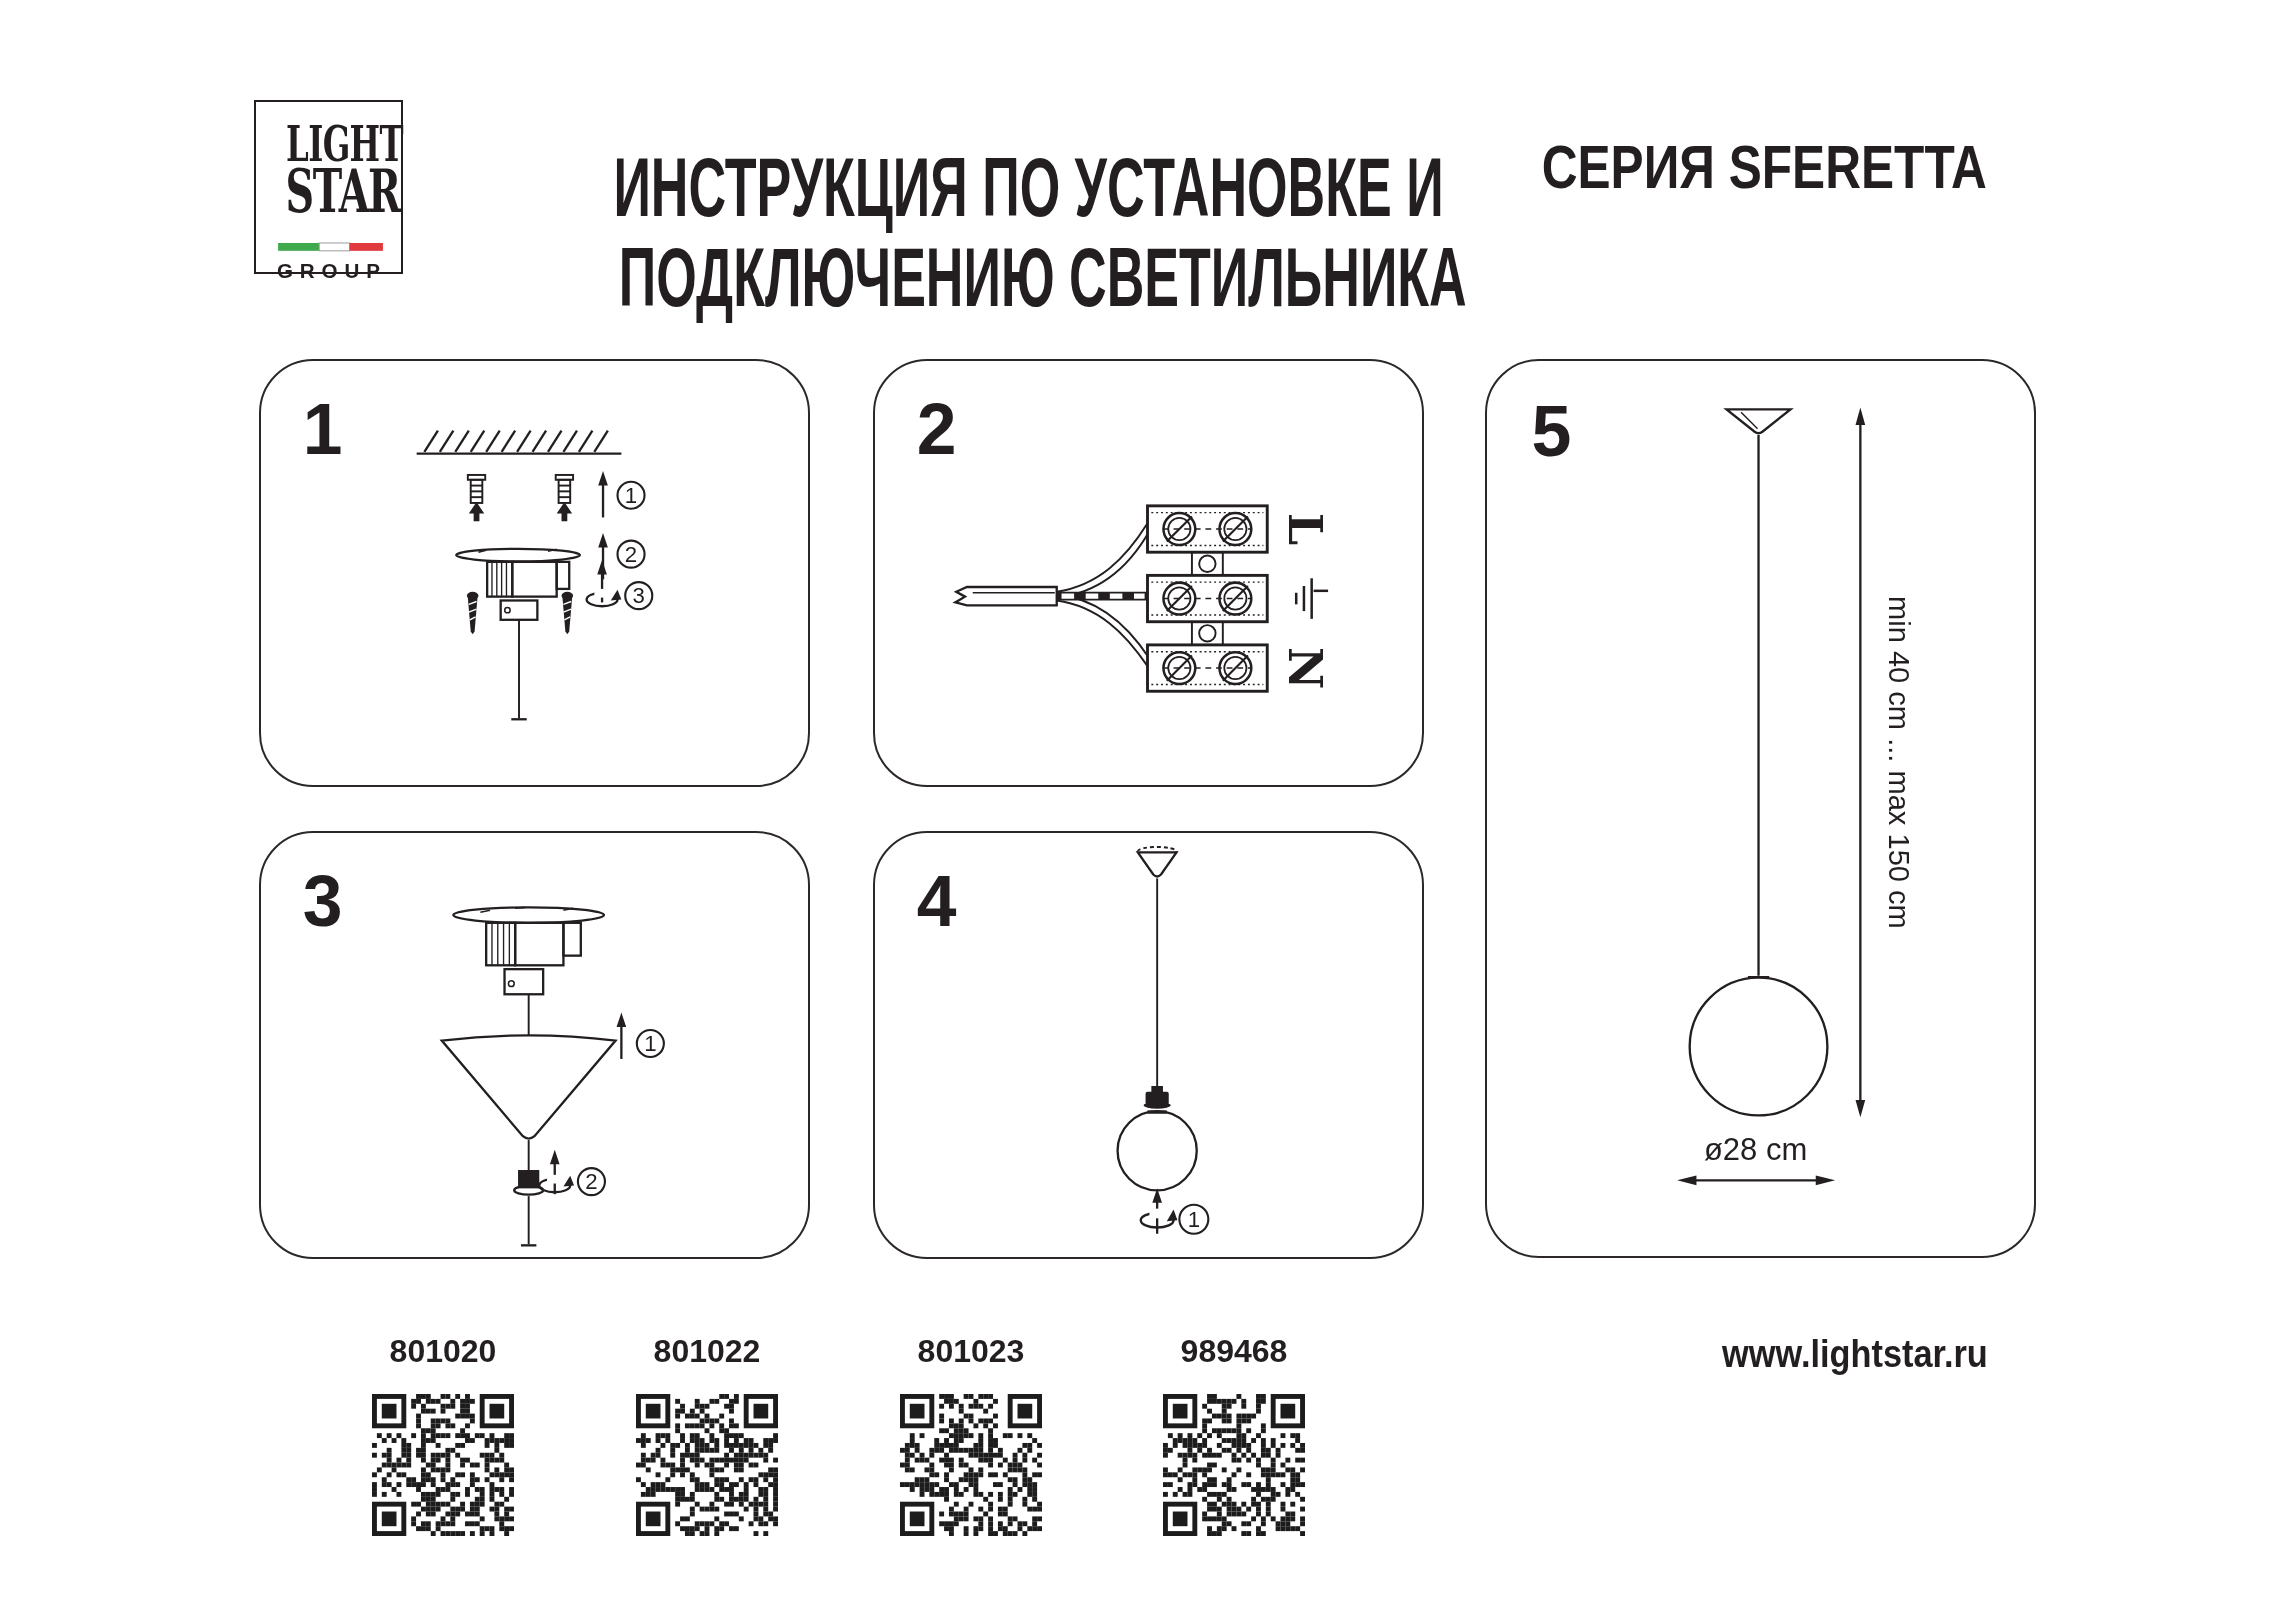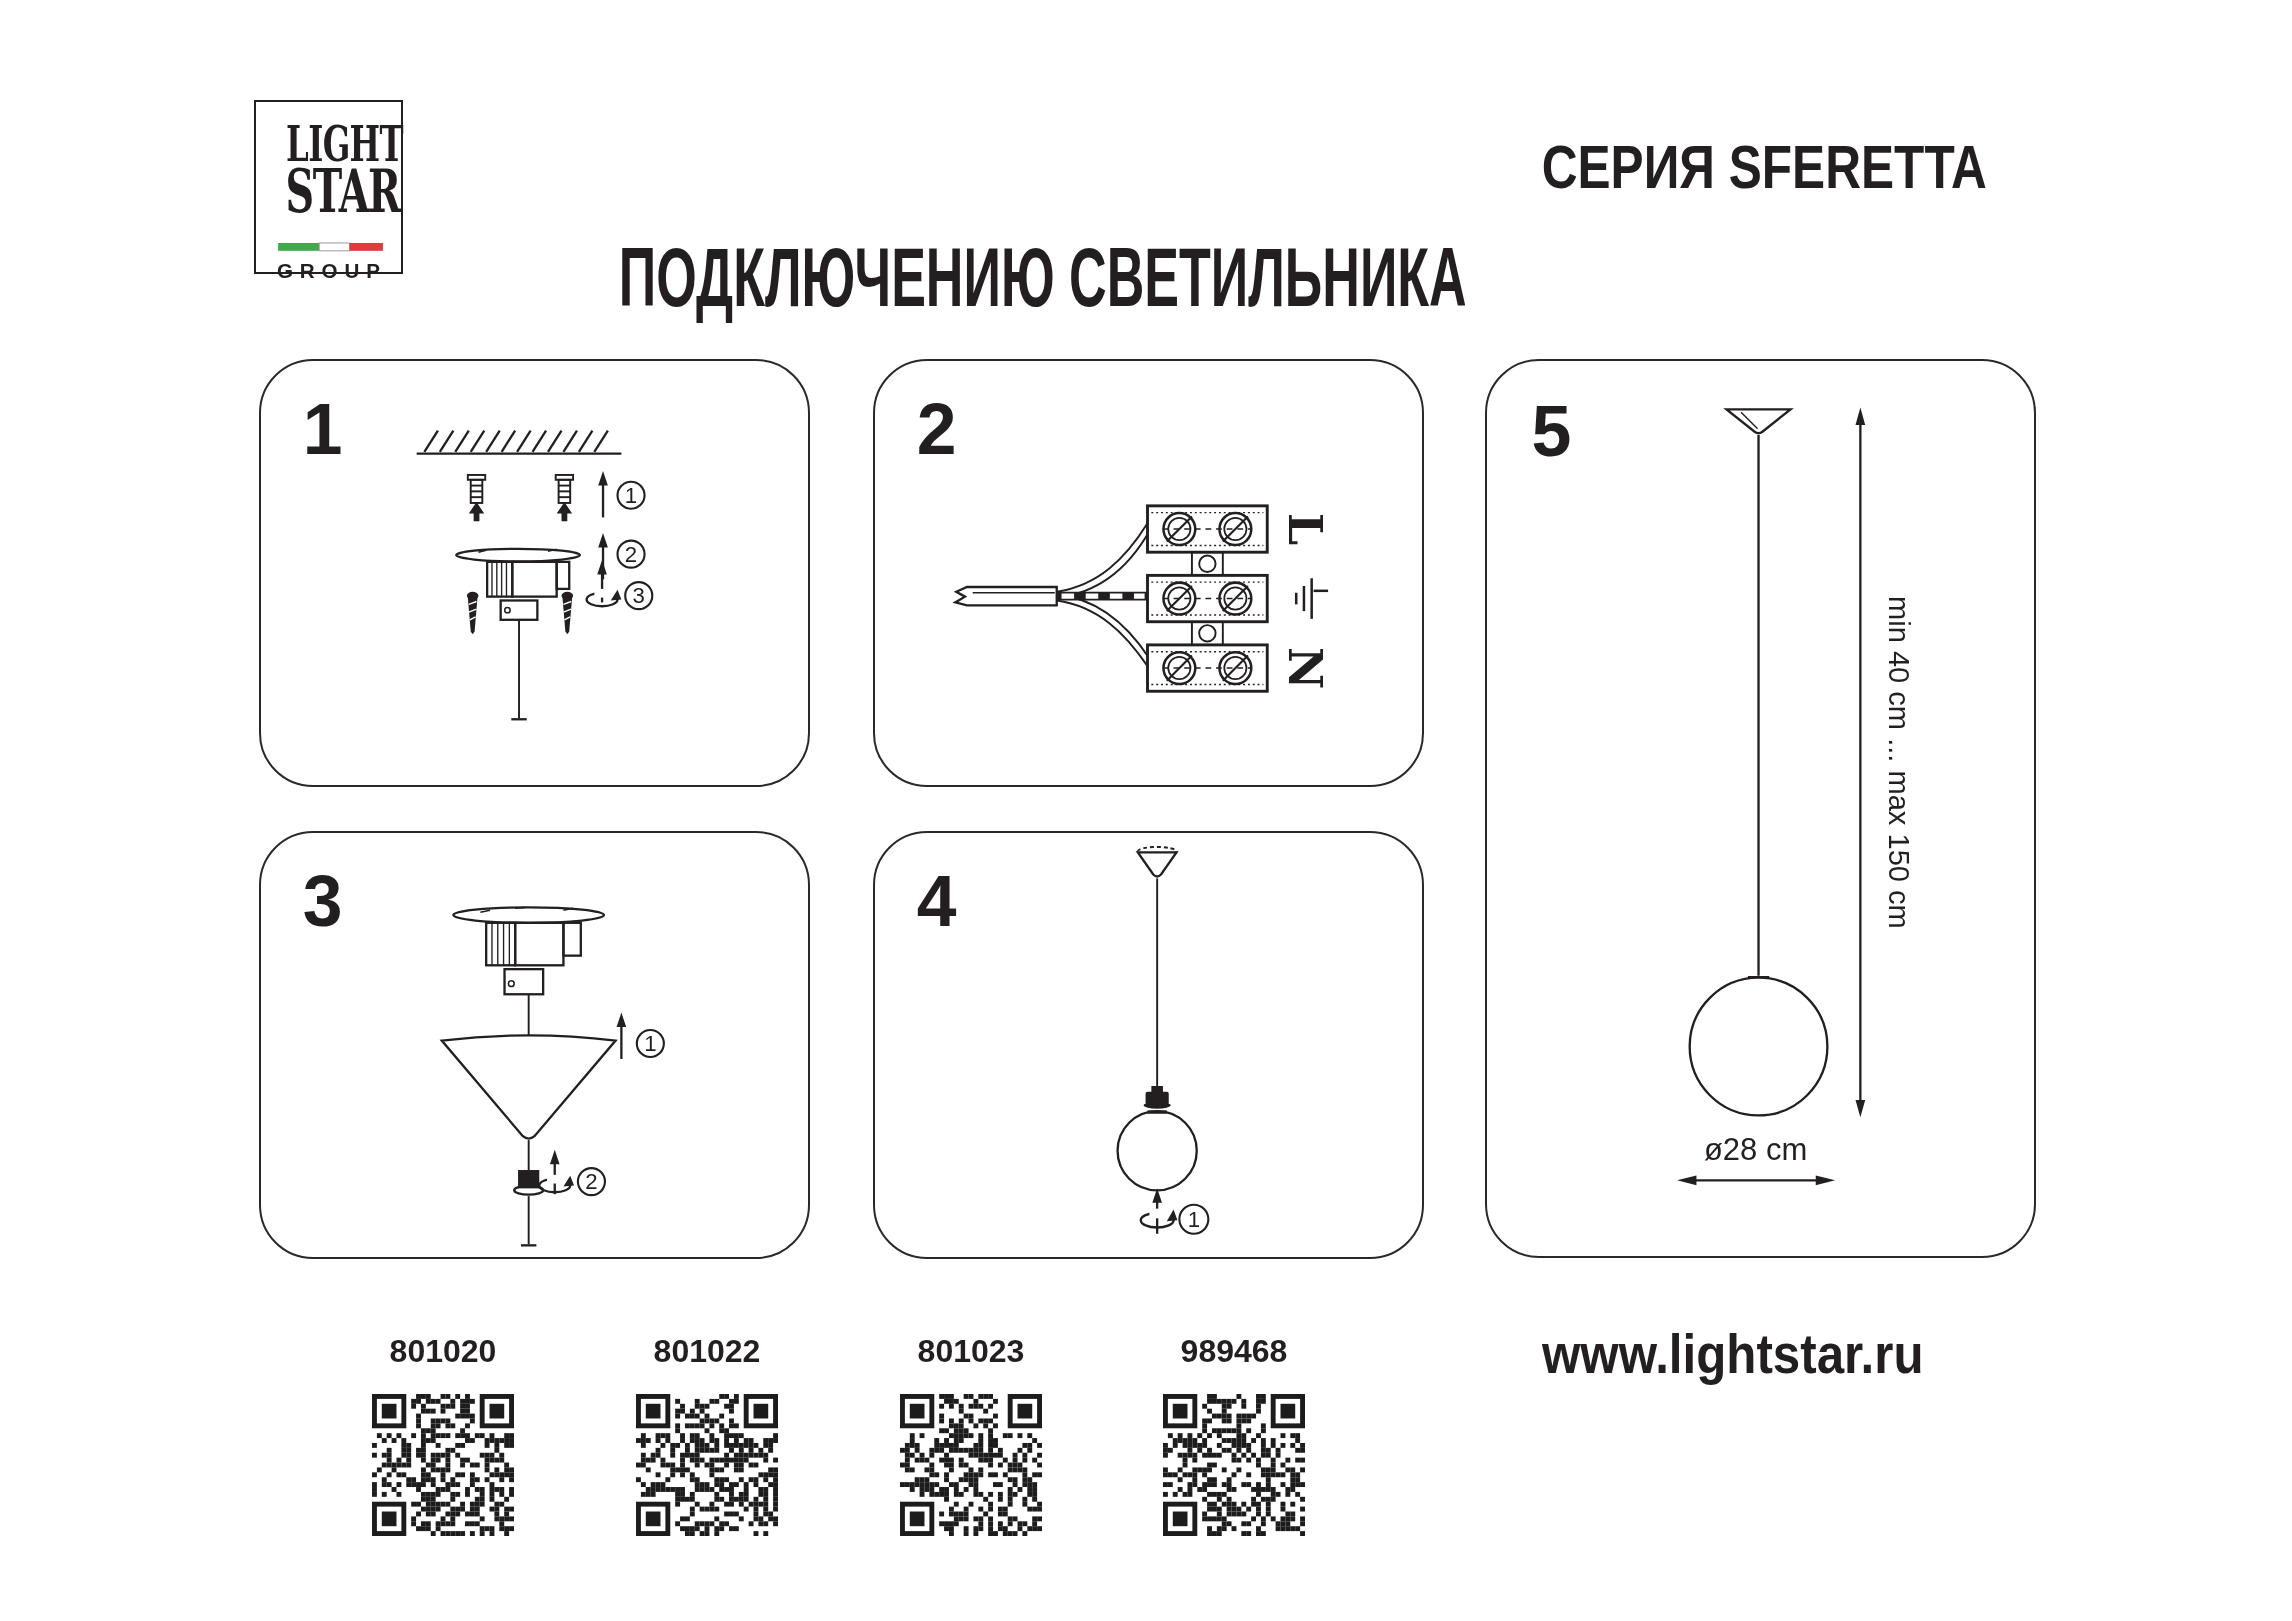--- a/index.html
+++ b/index.html
@@ -29,40 +29,41 @@
   .panel{border:2.9px solid #2c282a;border-radius:54px;box-sizing:border-box;background:#fff;}
   .p-row1{top:359px;height:428px;}
   .p-row2{top:831px;height:428px;}
   .p-col1{left:259px;width:551px;}
   .p-col2{left:873px;width:551px;}
   .p5{left:1485px;top:359px;width:551px;height:899px;}
   .panel svg{position:absolute;left:0;top:0;}
   
   .art-num{top:1329px;width:216px;text-align:center;font-weight:bold;font-size:32px;line-height:44px;}
   .qr{top:1394px;width:142px;height:142px;}
-  .site{left:1516px;top:1332px;width:490px;text-align:left;font-weight:bold;
-        font-size:56px;line-height:43px;}
+  .site{left:1516px;top:1332px;width:490px;text-align:right;font-weight:bold;
+        font-size:39px;line-height:43px;}
   text{fill:#231f20;}
 </style>
 </head>
 <body>
 
 <div class="page">
 
   <div class="abs logo-box">
     <div class="abs logo-light"><span class="cond66">LIGHT</span></div>
     <div class="abs logo-star"><span class="cond66">STAR</span></div>
     <div class="abs logo-group">GROUP</div>
     <svg class="abs" style="left:21.6px;top:140px;" width="105" height="9.8" viewBox="0 0 107 10">
       <rect x="0" y="1" width="42" height="8" fill="#3faa4c"></rect>
       <rect x="42" y="1" width="31" height="8" fill="#ffffff" stroke="#9a9a9a" stroke-width="1"></rect>
       <rect x="73" y="1" width="34" height="8" fill="#e0393e"></rect>
     </svg>
   </div>
 
+  <div class="abs title-line" style="top:145px;"><span class="cond">ИНСТРУКЦИЯ ПО УСТАНОВКЕ И</span></div>
   <div class="abs title-line" style="top:235px;"><span class="cond">ПОДКЛЮЧЕНИЮ СВЕТИЛЬНИКА</span></div>
 
   <div class="abs hdr-right series"><span class="cond80">СЕРИЯ SFERETTA</span></div>
 
   <div class="abs panel p-row1 p-col1">
     <svg width="545" height="422" viewBox="0 0 562 437">
       <text x="42" y="96" font-size="74" font-weight="bold">1</text>
 
       <g stroke="#231f20" stroke-width="2.4">
         <line x1="160" y1="96" x2="372" y2="96"></line>

